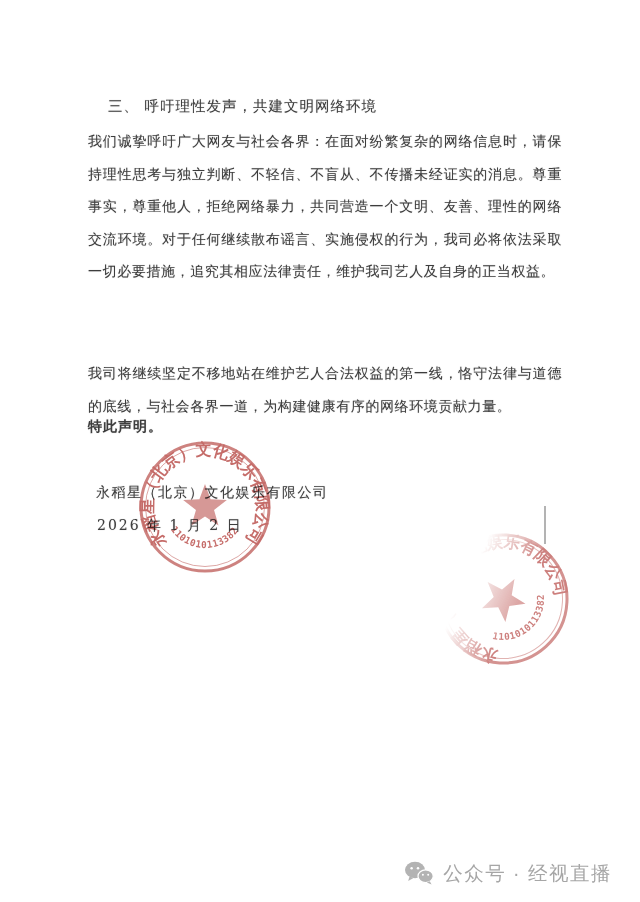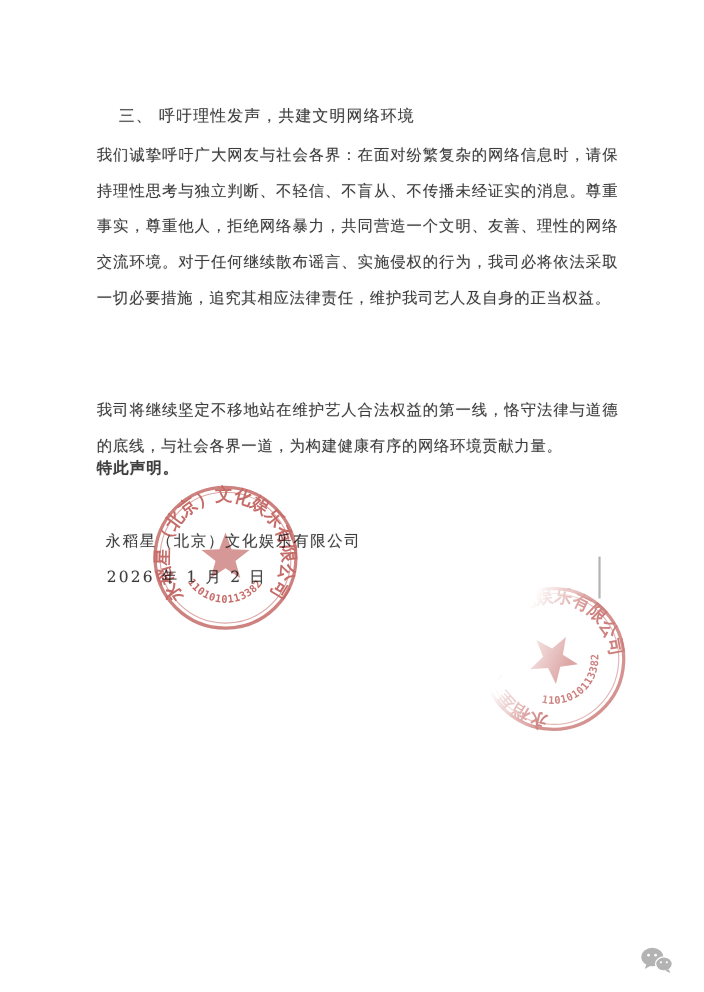--- a/index.html
+++ b/index.html
@@ -116,15 +116,16 @@
     <svg viewBox="0 0 30 26" width="30" height="26">
       <ellipse cx="11" cy="10" rx="10" ry="8.3" fill="#b3b3b3"></ellipse>
       <path d="M5.5 16.5 L4.2 21 L9.5 18" fill="#b3b3b3"></path>
       <circle cx="7.6" cy="8.3" r="1.25" fill="#ffffff"></circle>
       <circle cx="14" cy="8.3" r="1.25" fill="#ffffff"></circle>
       <ellipse cx="21.6" cy="16.3" rx="7.6" ry="6.4" fill="#b3b3b3" stroke="#ffffff" stroke-width="1.2"></ellipse>
       <path d="M25.8 21.2 L27.6 24.6 L22.8 22.4" fill="#b3b3b3"></path>
       <circle cx="18.9" cy="14.8" r="1" fill="#ffffff"></circle>
       <circle cx="24.2" cy="14.8" r="1" fill="#ffffff"></circle>
     </svg>
+    <span class="watermark-text">公众号 · 经视直播</span>
   </div>
 
 </div>
 
 </body></html>

